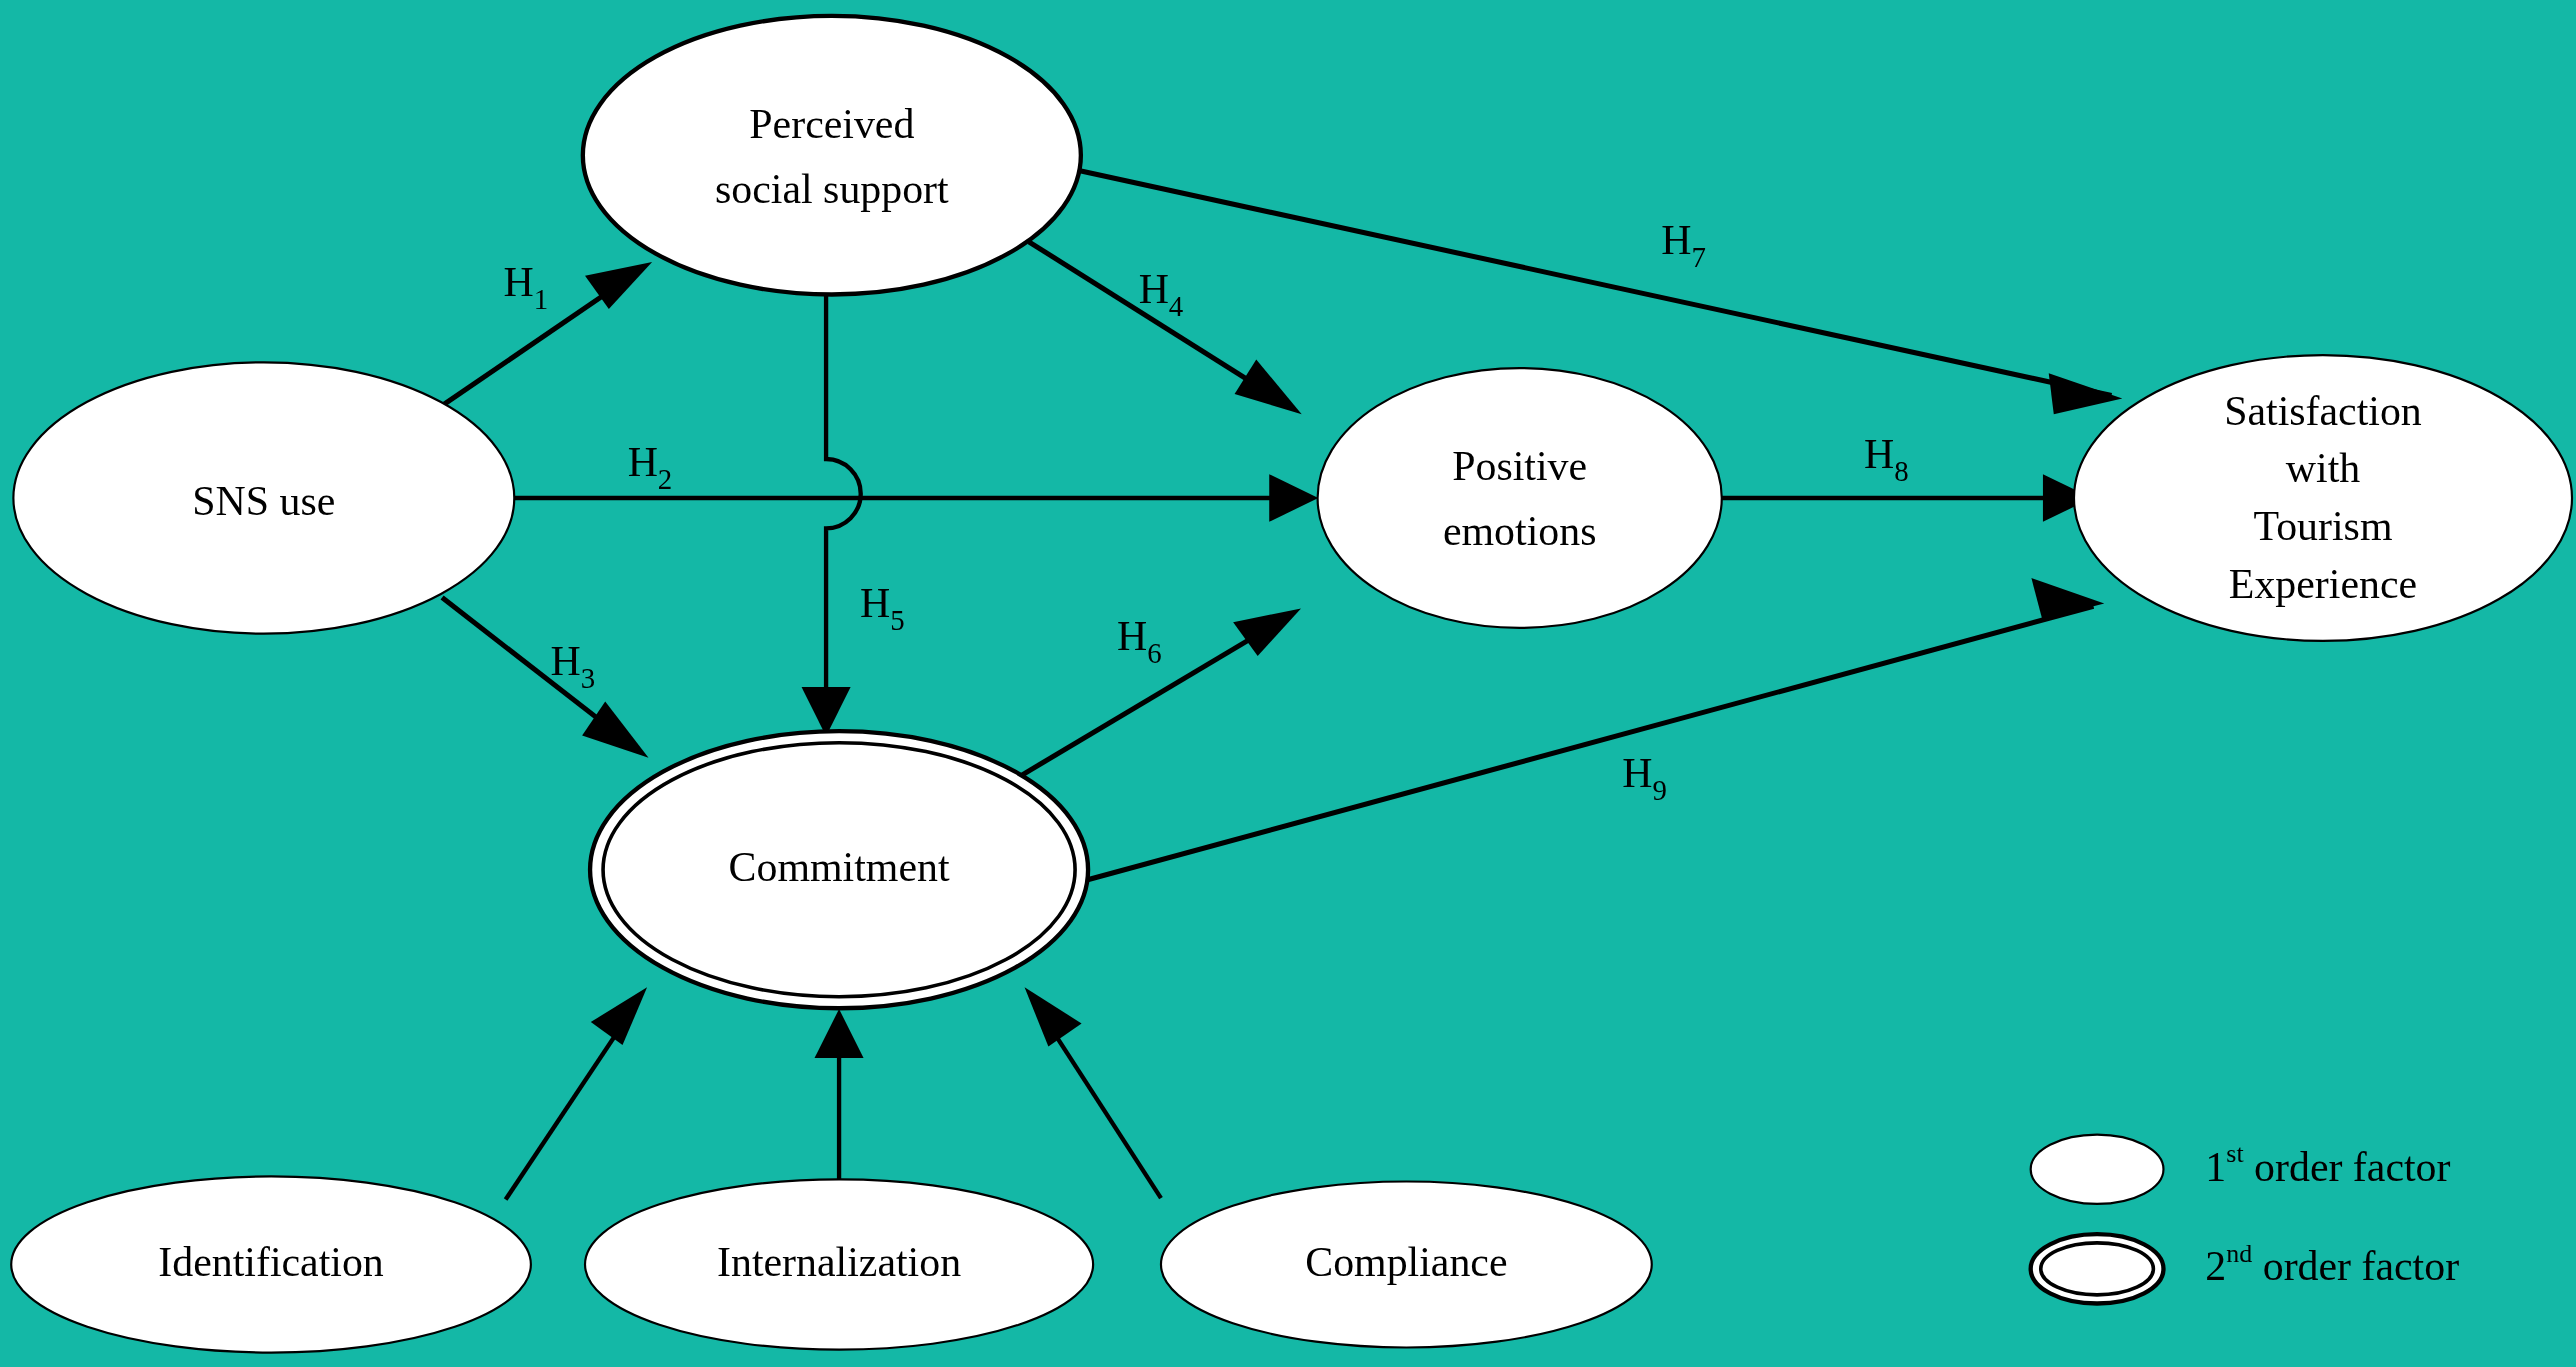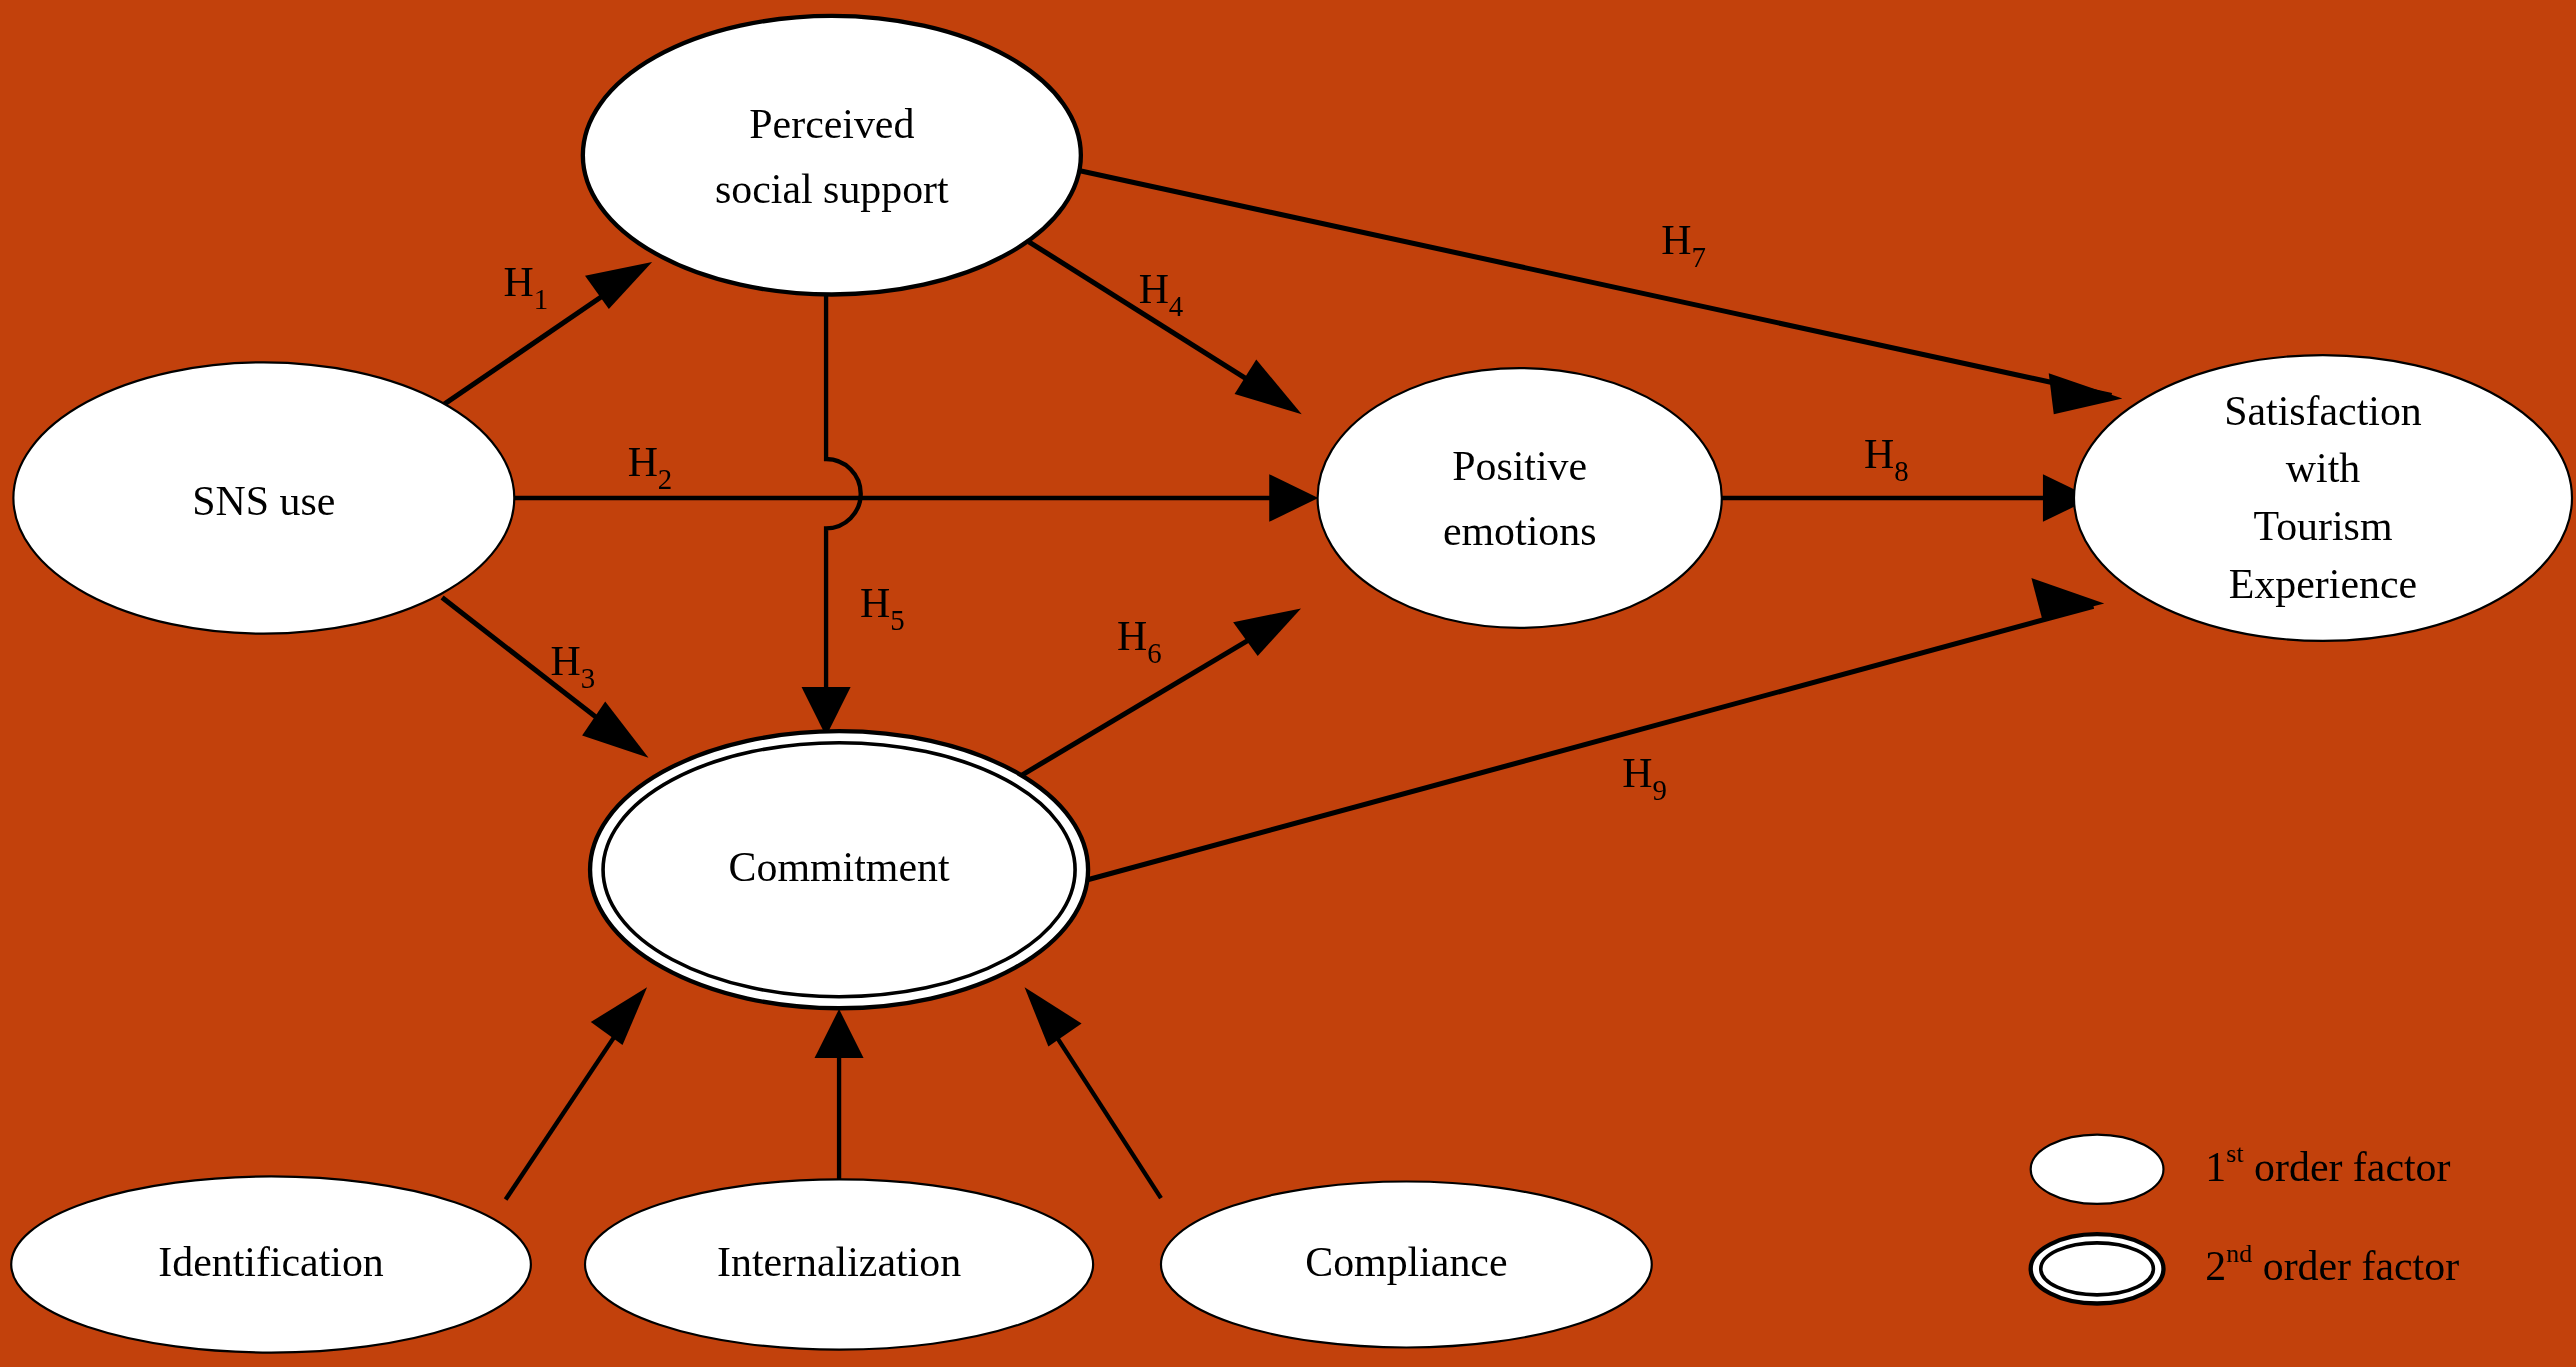--- a/index.html
+++ b/index.html
@@ -4,21 +4,21 @@
 <style>
   html, body {
     margin: 0;
     padding: 0;
     background: #ffffff;
   }
   #stage {
     position: relative;
     width: 2576px;
     height: 1367px;
-    background: #c2410c;
+    background: #14b8a6;
     overflow: hidden;
     font-family: "Liberation Serif", "DejaVu Serif", serif;
     text-decoration: underline;
   }
   svg#diagram {
     display: block;
     width: 2576px;
     height: 1367px;
   }
   .node-ellipse {

